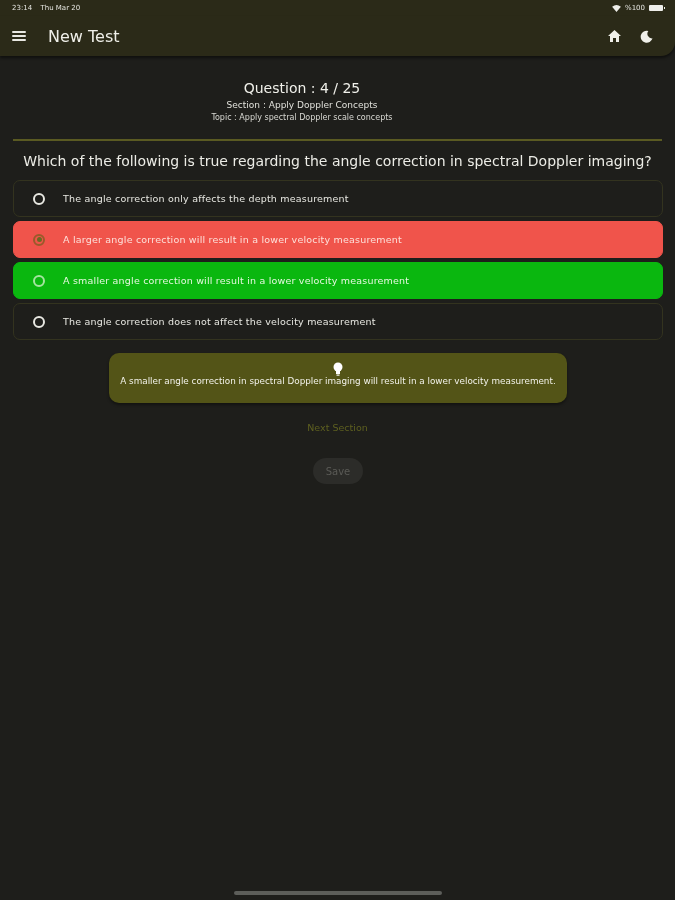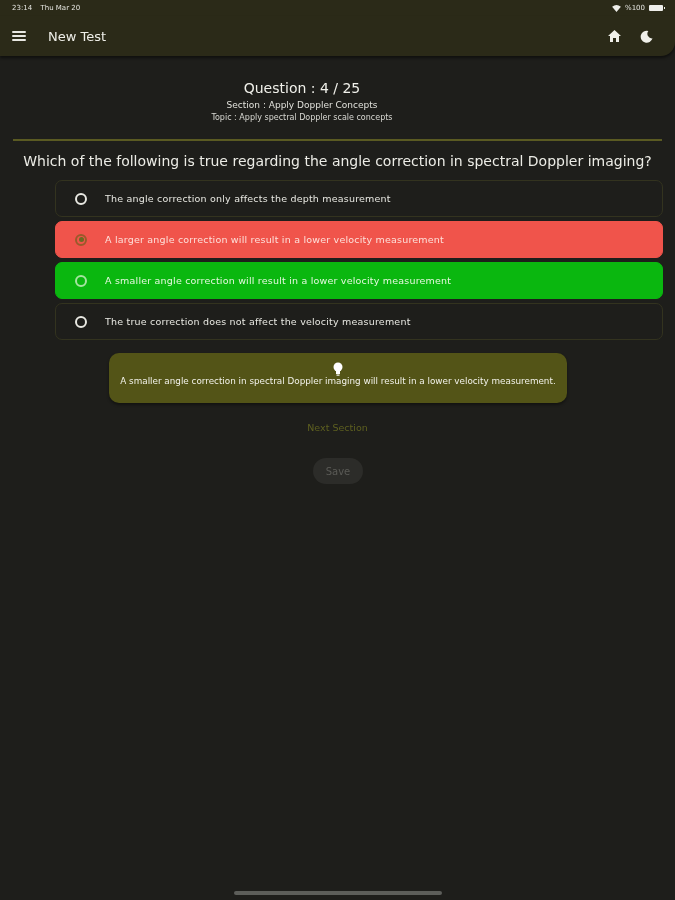--- a/index.html
+++ b/index.html
@@ -28,21 +28,21 @@
   }
   .app-bar {
     position: absolute; left: 0; top: 16px; width: 675px; height: 40px;
     background: #2b2a18;
     display: flex; align-items: center;
     border-bottom-right-radius: 14px;
     box-shadow: 0 2px 3px rgba(0,0,0,0.5);
   }
   .menu-icon { margin-left: 12px; width: 14px; height: 12px; display: flex; flex-direction: column; justify-content: space-between; padding: 1px 0; cursor: pointer; }
   .menu-icon i { display: block; height: 2px; background: #e8e8e2; border-radius: 1px; }
-  .app-title { margin-left: 22px; font-size: 13px; color: #efefe9; }
+  .app-title { margin-left: 22px; font-size: 16px; color: #efefe9; }
   .app-actions { margin-left: auto; display: flex; align-items: center; gap: 14px; margin-right: 20px; }
   .icon-btn { width: 18px; height: 18px; display: flex; align-items: center; justify-content: center; cursor: pointer; }
 
   .header-block { position: absolute; top: 80px; left: 0; width: 604px; text-align: center; }
   .q-counter { font-size: 14px; color: #f0f0ea; }
   .q-section { font-size: 9px; color: #e0e0da; margin-top: 4px; }
   .q-topic { font-size: 8px; color: #d8d8d2; margin-top: 3px; }
   .divider {
     position: absolute; top: 139px; left: 13px; width: 649px; height: 2px; background: #5a5a22;
   }
@@ -50,21 +50,20 @@
     position: absolute; top: 153px; left: 0; width: 675px; text-align: center;
     font-size: 14px; color: #ecece6;
   }
   .options { position: absolute; top: 180px; left: 13px; width: 650px; }
   .option {
     height: 37px; border-radius: 7px; margin-bottom: 4px;
     display: flex; align-items: center;
     border: 1px solid #33331f;
     background: #1e1e1b;
     cursor: pointer;
-    margin-left: 42px;
   }
   .option.correct { background: #0ab70f; border-color: #0ab70f; }
   .option.wrong { background: #f0544b; border-color: #f0544b; }
   .radio {
     width: 12px; height: 12px; border-radius: 50%;
     border: 2px solid #e8e8e2;
     margin-left: 19px; margin-right: 18px;
     display: flex; align-items: center; justify-content: center;
     flex-shrink: 0;
   }
@@ -155,21 +154,21 @@
   <div class="option wrong">
     <span class="radio"></span>
     <span class="option-text">A larger angle correction will result in a lower velocity measurement</span>
   </div>
   <div class="option correct">
     <span class="radio"></span>
     <span class="option-text">A smaller angle correction will result in a lower velocity measurement</span>
   </div>
   <div class="option">
     <span class="radio"></span>
-    <span class="option-text">The true correction does not affect the velocity measurement</span>
+    <span class="option-text">The angle correction does not affect the velocity measurement</span>
   </div>
 </div>
 
 <div class="explanation">
   <div class="bulb">
     <svg width="12" height="14" viewBox="0 0 12 14">
         <circle cx="6" cy="5" r="4.5" fill="#ffffff"></circle>
         <rect x="4" y="9" width="4" height="3" fill="#ffffff"></rect>
         <rect x="4.5" y="12.5" width="3" height="1.2" fill="#ffffff"></rect>
       </svg>

